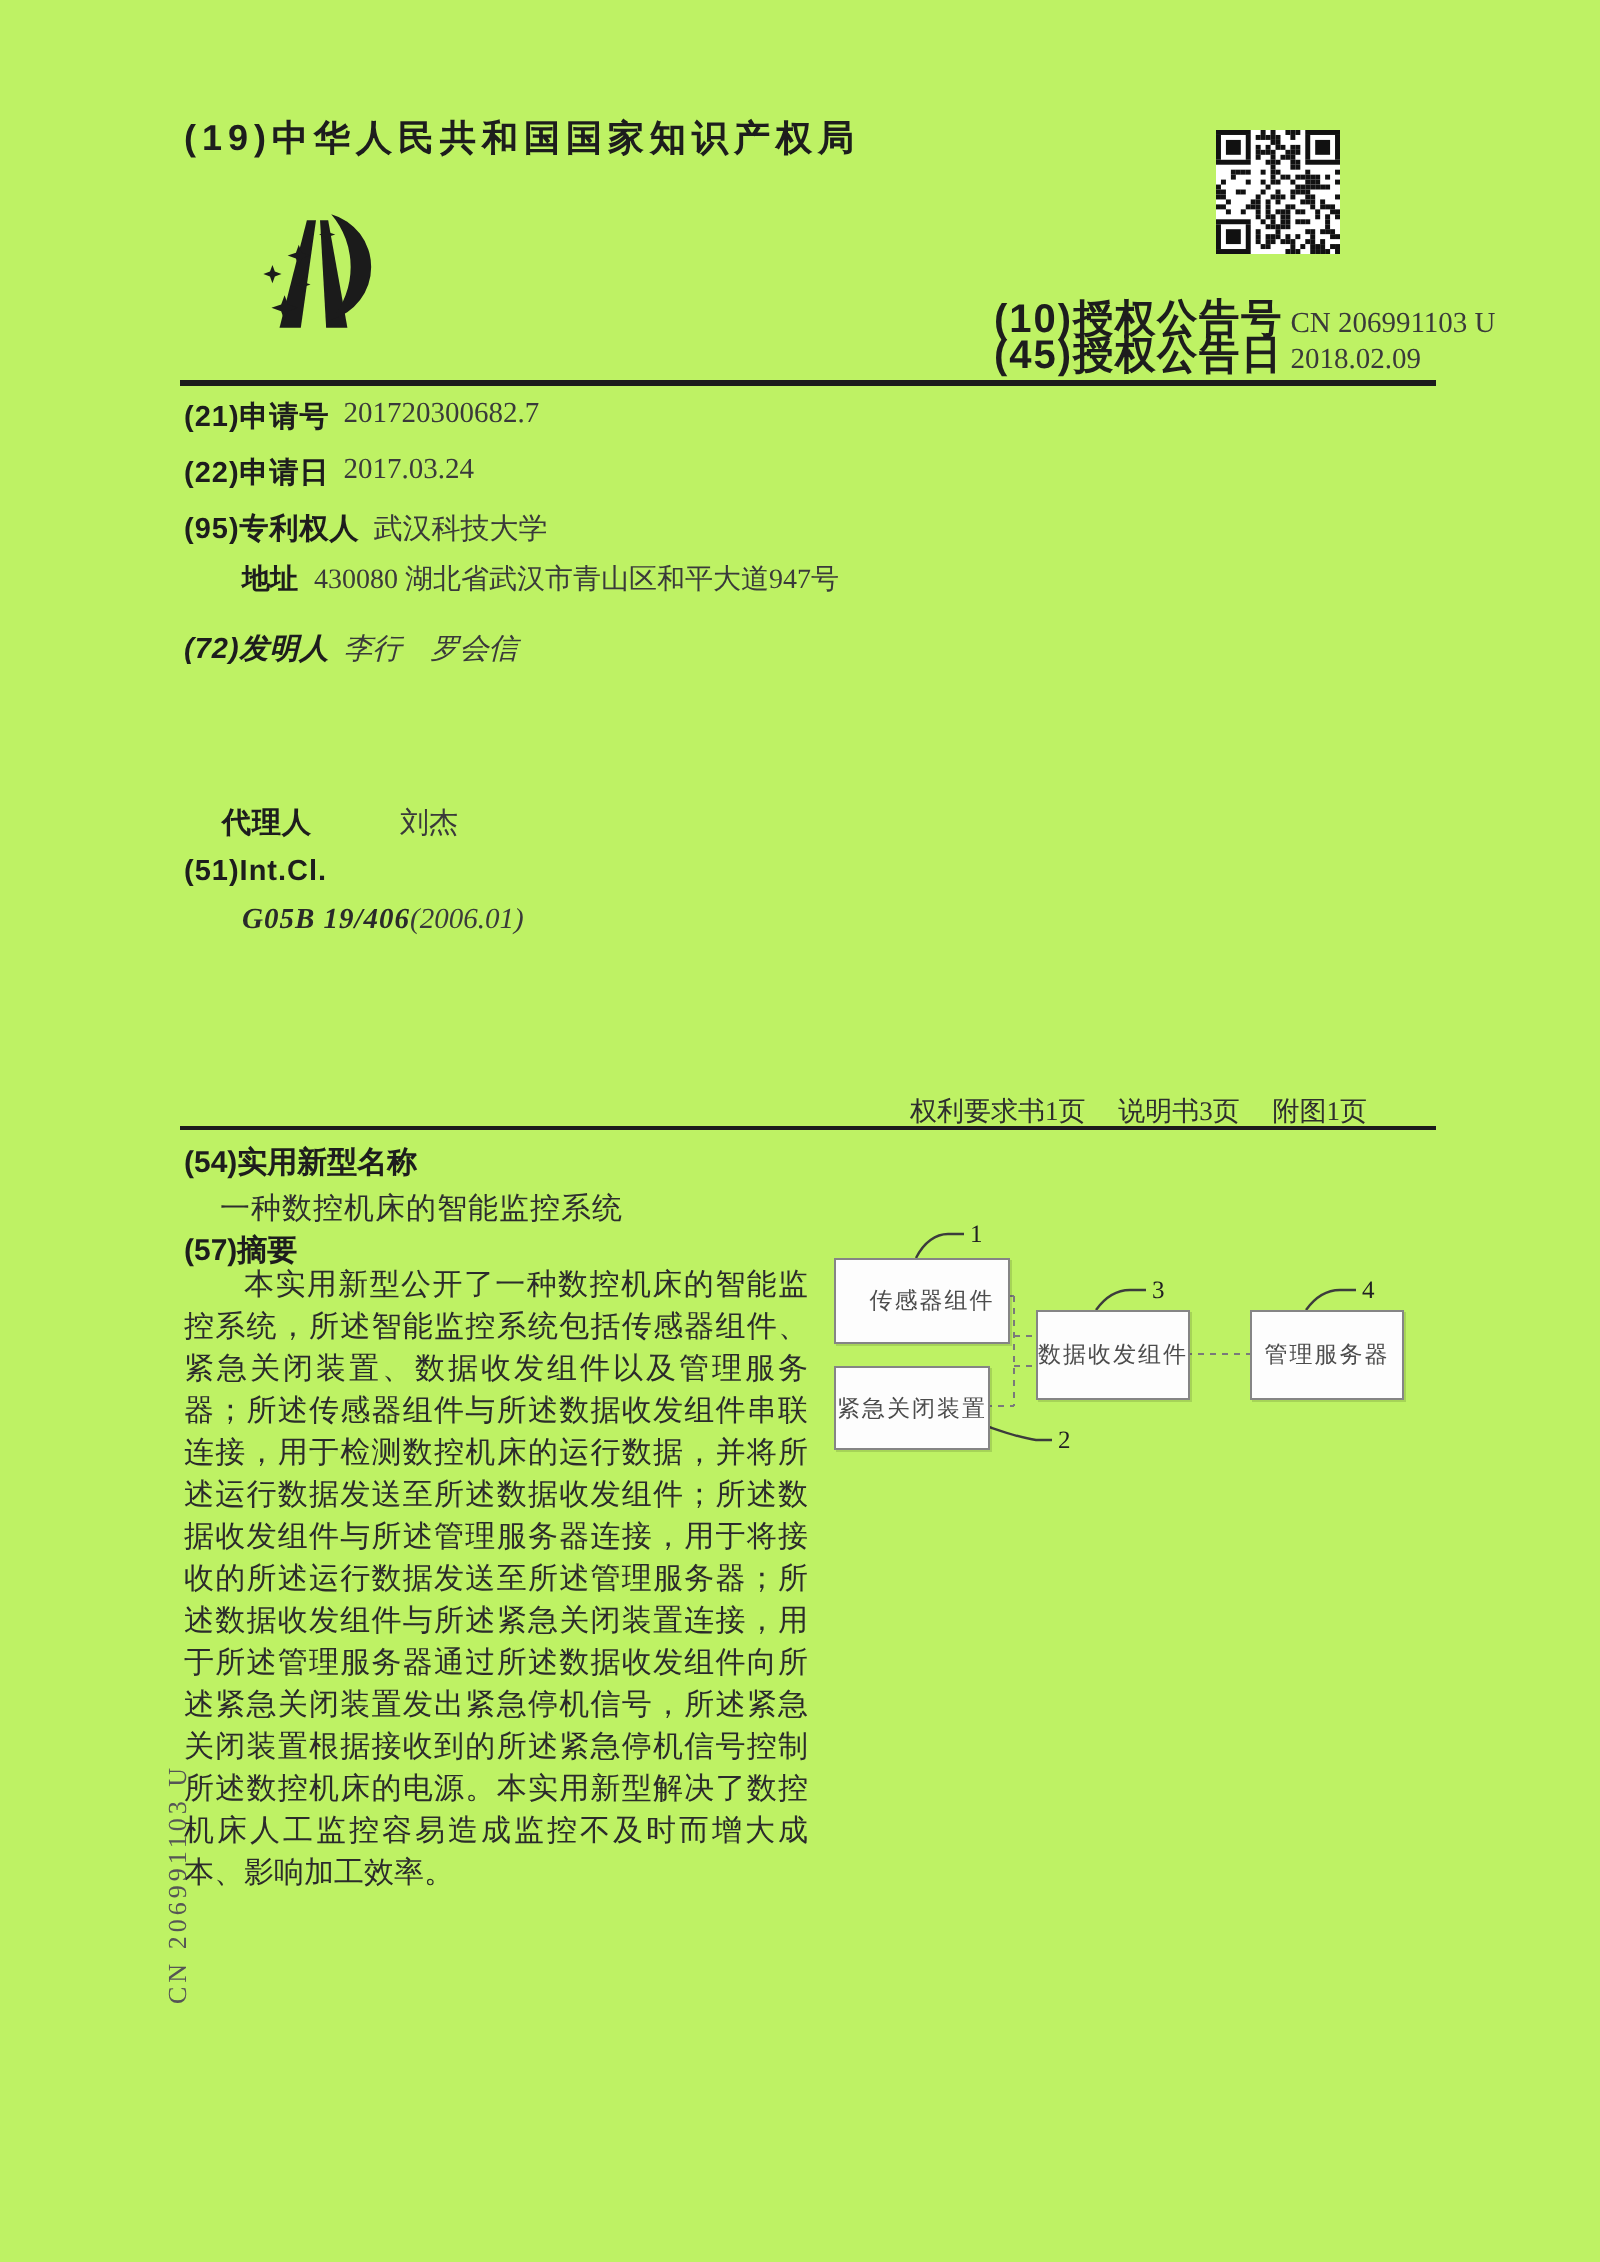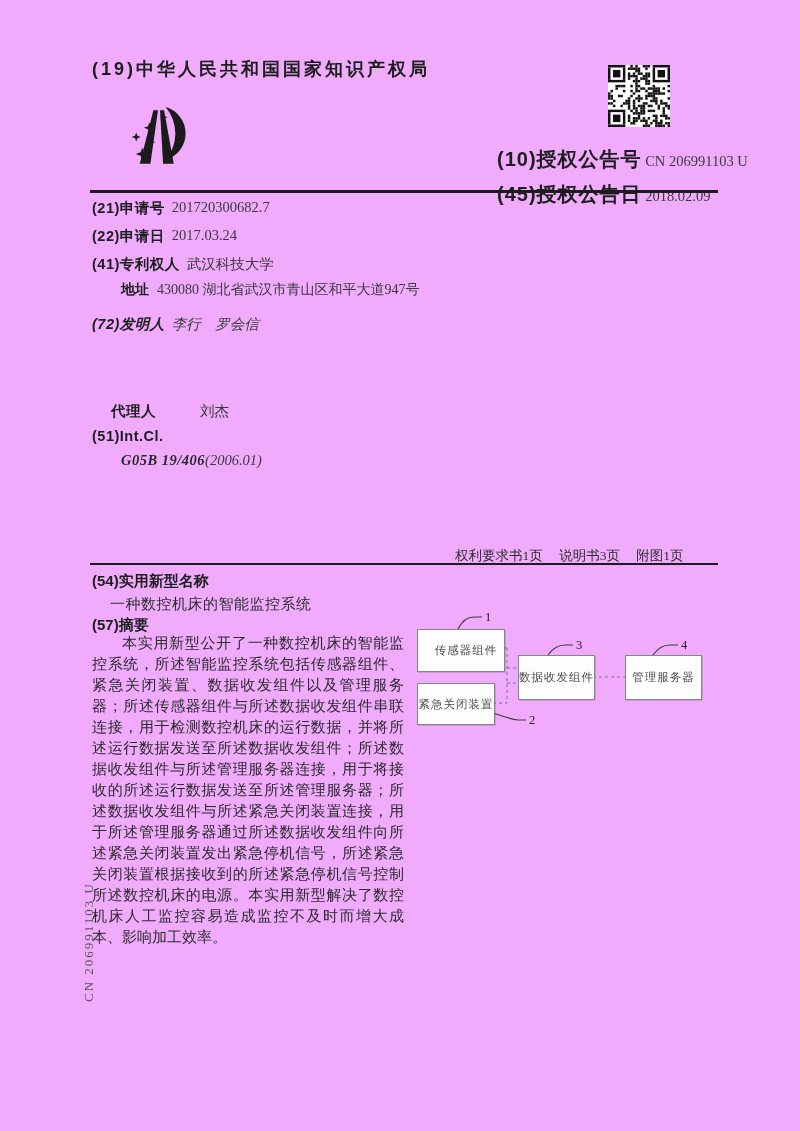--- a/index.html
+++ b/index.html
@@ -1,30 +1,30 @@
 <!DOCTYPE html>
 <html><head>
 <meta charset="utf-8">
 <style>
   html,body{margin:0;padding:0;background:#fff;}
-  .page{position:relative;width:800px;height:1131px;background:#f0abfc;overflow:hidden;
+  .page{position:relative;width:800px;height:1131px;background:#bef264;overflow:hidden;
         font-family:"Liberation Serif","DejaVu Serif",serif;color:#333;}
   .abs{position:absolute;}
   .lbl{font-family:"Liberation Sans","DejaVu Sans",sans-serif;font-weight:700;color:#1d1d1d;}
   .val{font-family:"Liberation Serif","DejaVu Serif",serif;color:#3a3a3a;}
 
   
   .office{left:92px;top:57px;font-size:18px;letter-spacing:3px;}
   .doc-type{left:288px;top:109px;font-size:24px;letter-spacing:1px;}
   .logo{left:120px;top:103px;}
   .qr{left:608px;top:65px;}
   .pub-line{font-size:14.5px;white-space:nowrap;}
   .pub-line .lbl{font-size:20px;letter-spacing:1px;}
   .pub-no{left:497px;top:146px;}
-  .pub-date{left:497px;top:181px;}
+  .pub-date{left:497px;top:164px;}
   .rule{background:#1c1c1c;}
   .rule1{left:90px;top:190px;width:628px;height:3px;}
   .rule2{left:90px;top:563px;width:628px;height:2px;}
 
   
   .bib{font-size:14.5px;display:flex;gap:7px;white-space:nowrap;}
   .bib .lbl{letter-spacing:0.5px;}
   .r21{left:92px;top:199px;}
   .r22{left:92px;top:227px;}
   .r73{left:92px;top:255px;}
@@ -317,21 +317,21 @@
 
   <div class="abs bib r21">
     <span class="lbl">(21)申请号</span>
     <span class="val">201720300682.7</span>
   </div>
   <div class="abs bib r22">
     <span class="lbl">(22)申请日</span>
     <span class="val">2017.03.24</span>
   </div>
   <div class="abs bib r73">
-    <span class="lbl">(41)专利权人</span>
+    <span class="lbl">(95)专利权人</span>
     <span class="val">武汉科技大学</span>
   </div>
   <div class="abs addr"><span class="lbl">地址</span><span class="val">430080 湖北省武汉市青山区和平大道947号</span></div>
   <div class="abs bib r72">
     <span class="lbl">(72)发明人</span>
     <span class="val">李行　罗会信</span>
   </div>
   <div class="abs bib agent">
     <span class="lbl">代理人</span>
     <span class="val">刘杰</span>

